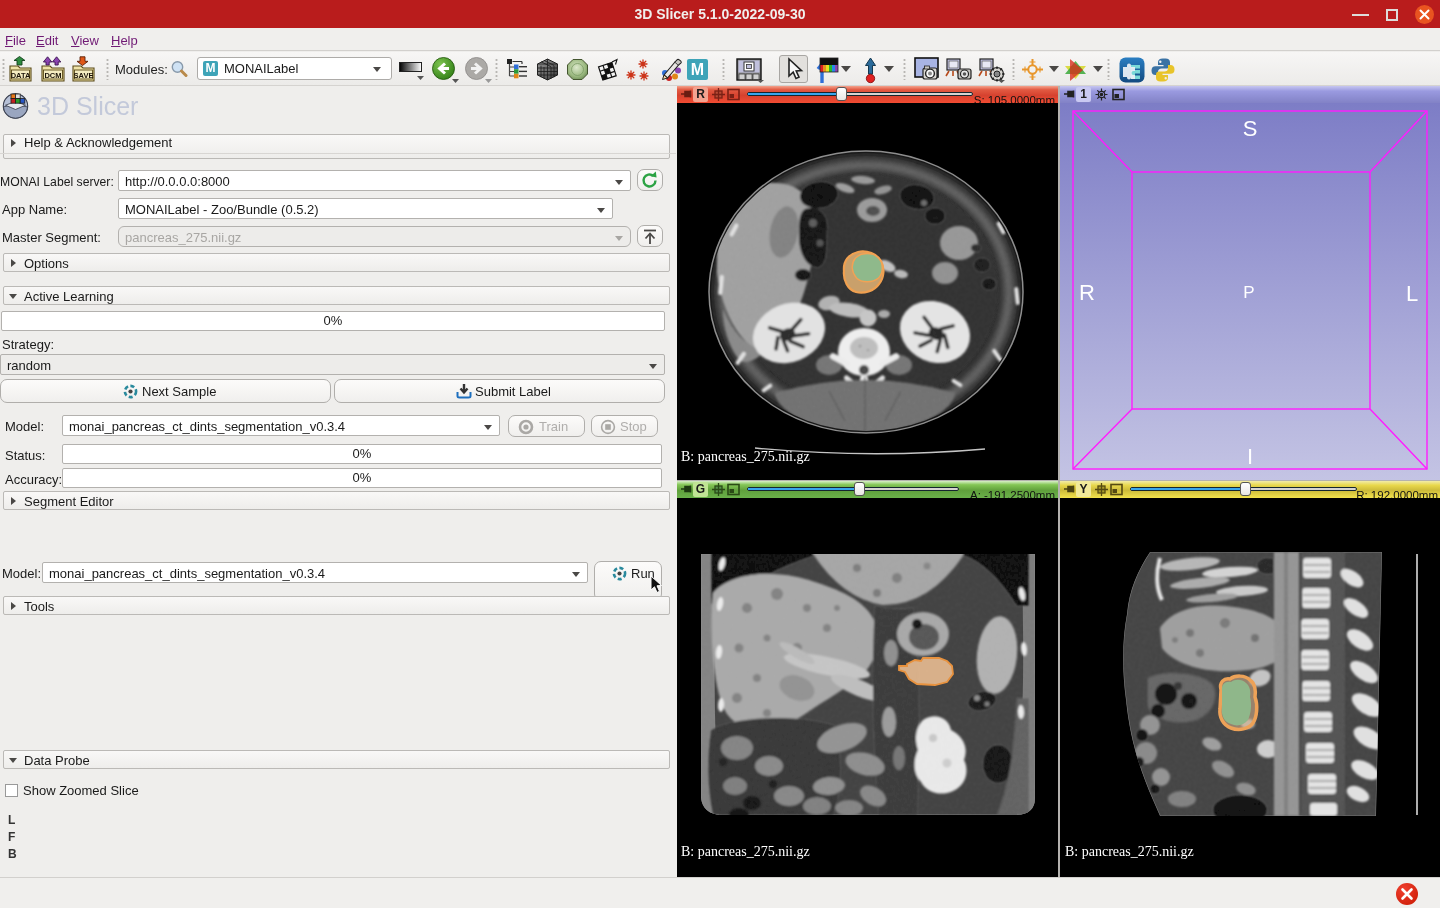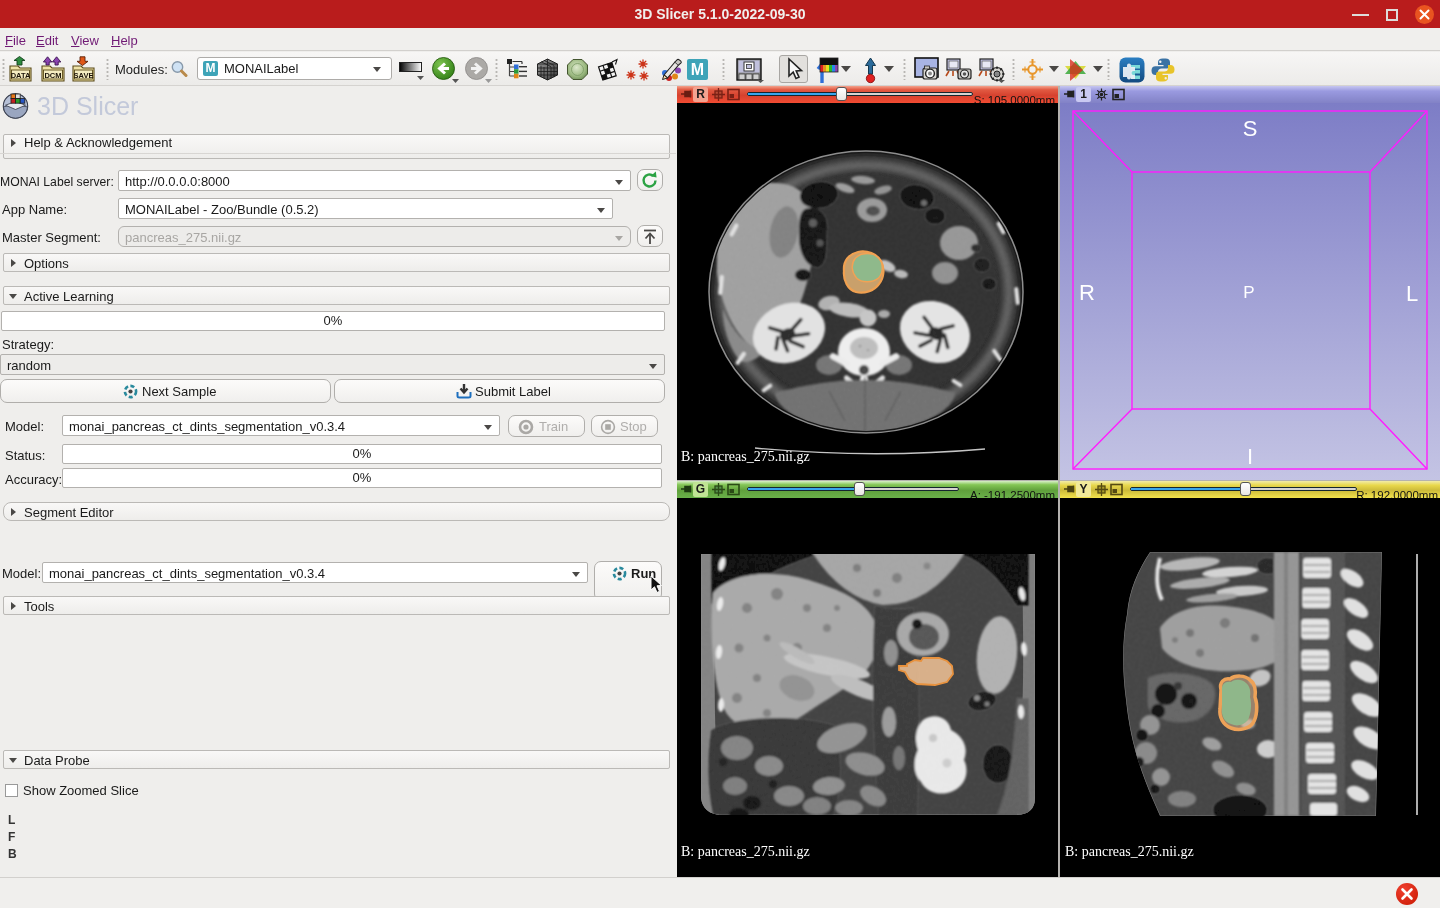--- a/index.html
+++ b/index.html
@@ -406,31 +406,31 @@
         <rect x="5.2" y="5.2" width="5.6" height="5.6" fill="#aaa8a5"></rect>
       </svg>
     <span class="bt" style="left:28px;top:3px;">Stop</span>
   </div>
 
   <div class="lab" style="left:5px;top:362px;">Status:</div>
   <div class="pbar" style="left:62px;top:358px;width:600px;">0%</div>
   <div class="lab" style="left:5px;top:386px;">Accuracy:</div>
   <div class="pbar" style="left:62px;top:382px;width:600px;">0%</div>
 
-  <div class="cbar" style="top:416px;border-radius:8px;">
+  <div class="cbar" style="top:405px;">
       <span class="tri-r"></span>
       <span class="ct">Segment Editor</span>
     </div>
 
   <div class="lab" style="left:2px;top:480px;">Model:</div>
   <div class="combo" style="left:42px;top:476px;width:546px;">
       <span class="tx">monai_pancreas_ct_dints_segmentation_v0.3.4</span>
       <span class="arr"></span>
     </div>
-  <div class="btn" style="left:594px;top:475px;width:68px;height:40px;font-weight:bold;">
+  <div class="btn" style="left:594px;top:475px;width:68px;height:40px;">
     <svg width="15" height="15" style="position:absolute;left:17px;top:4px;" viewBox="0 0 15 15">
         <circle cx="7.5" cy="7.5" r="5.6" fill="none" stroke="#2a8a9d" stroke-width="2.6" stroke-dasharray="4 2.4"></circle>
         <circle cx="7.5" cy="7.5" r="2.1" fill="#444"></circle>
       </svg>
     <span class="bt" style="left:36px;top:4px;">Run</span>
   </div>
   <svg class="abs" style="left:650px;top:489px;" width="14" height="20" viewBox="0 0 14 20">
       <path d="M1 1 L1 15 L4.5 11.8 L7 17.5 L9.5 16.3 L7 10.8 L11.5 10.5 Z" fill="#111" stroke="#fff" stroke-width="1"></path>
     </svg>
 

